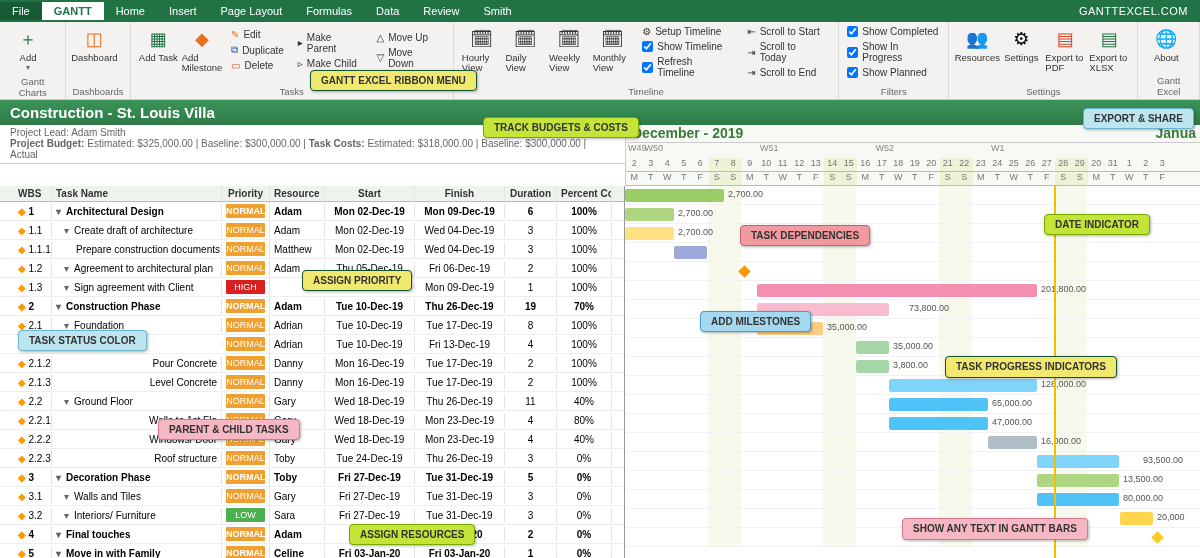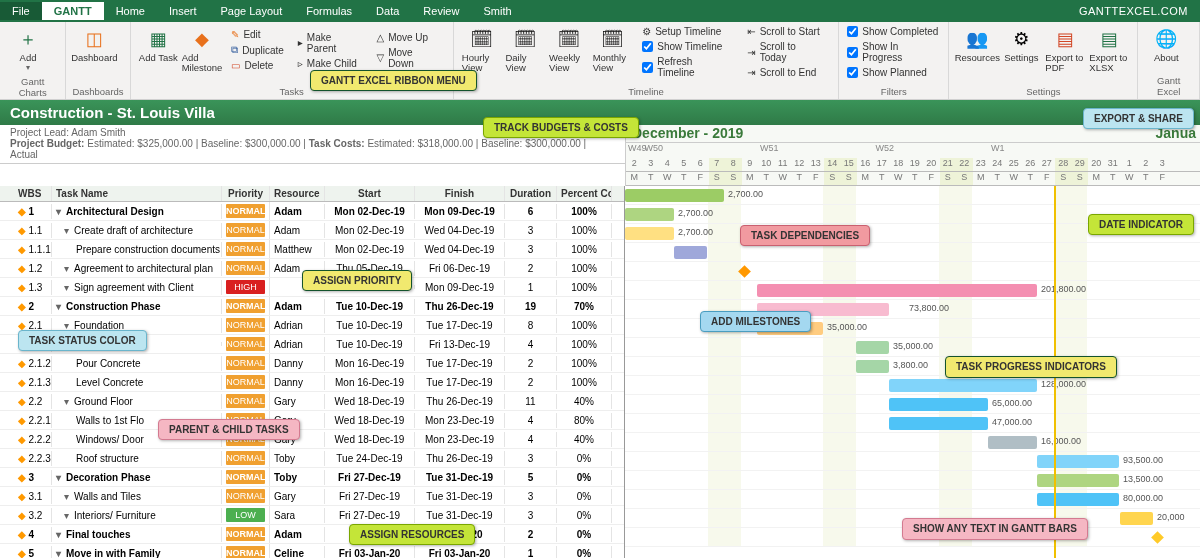--- a/index.html
+++ b/index.html
@@ -57,21 +57,21 @@
 .c-dur{width:52px;text-align:center;}
 .c-pct{width:55px;text-align:center;}
 .trow { display: flex; font-size: 10px; height: 19px; align-items: center; border-bottom: 1px solid #eee; }
 .trow.parent { font-weight: bold; }
 .statcell { width: 14px; height: 100%; }
 .prio-badge { display: inline-block; width: 100%; text-align: center; color: #fff; font-size: 9px; padding: 2px 0; border-radius: 1px; }
 .prio-normal { background: #f0a030; }
 .prio-high { background: #d92020; }
 .prio-low { background: #4caf50; }
 .indent1 { padding-left: 12px !important; }
-.indent2 { padding-left: 24px !important; }
+.indent2 { padding-left: 24px !important; text-align: right; }
 .expander { display:inline-block; width:10px; color:#666; }
 
 
 .tl-head1 { display:flex; height:18px; border-bottom:1px solid #ccc; background:#f7f9f5; }
 .tl-month { font-size: 14px; color: #3a7a3a; font-weight: bold; padding: 0 6px; }
 .tl-head2 { display:flex; height:15px; font-size:9px; color:#777; background:#f7f9f5; }
 .tl-head3 { display:flex; height:14px; font-size:9px; color:#777; border-bottom:1px solid #bbb; background:#f7f9f5; }
 .daycell { width: 16.5px; text-align:center; flex-shrink:0; }
 .daycell.we { background: #eef3d8; }
 .weekcell { flex-shrink:0; font-size:9px; color:#888; padding-left:2px; }
@@ -749,21 +749,21 @@
           <div class="webg" style="left:429px;width:33px"></div>
           <div class="bar" style="left:363px;width:49px;background:#b0bec5"></div>
           <div class="bar-label" style="left:416px">16,000.00</div>
         </div>
         <div class="grow">
           <div class="webg" style="left:82.5px;width:33px"></div>
           <div class="webg" style="left:198px;width:33px"></div>
           <div class="webg" style="left:313.5px;width:33px"></div>
           <div class="webg" style="left:429px;width:33px"></div>
           <div class="bar" style="left:412px;width:82px;background:#81d4fa"></div>
-          <div class="bar-label" style="left:498px">93,500.00</div>
+          <div class="bar-label" style="left:518px">93,500.00</div>
         </div>
         <div class="grow">
           <div class="webg" style="left:82.5px;width:33px"></div>
           <div class="webg" style="left:198px;width:33px"></div>
           <div class="webg" style="left:313.5px;width:33px"></div>
           <div class="webg" style="left:429px;width:33px"></div>
           <div class="bar" style="left:412px;width:82px;background:#aed581"></div>
           <div class="bar-label" style="left:498px">13,500.00</div>
         </div>
         <div class="grow">
@@ -789,21 +789,21 @@
           <div class="webg" style="left:429px;width:33px"></div>
           <div class="mile" style="left:528px;background:#ffca28"></div>
         </div>
       </div>
   </div>
 </div>
 
 <div class="callout c-yellow" style="top:70px;left:310px">GANTT EXCEL RIBBON MENU</div>
 <div class="callout c-green" style="top:117px;left:483px">TRACK BUDGETS &amp; COSTS</div>
 <div class="callout c-ltblue" style="top:108px;left:1083px">EXPORT &amp; SHARE</div>
-<div class="callout c-green" style="top:214px;left:1088px">DATE INDICATOR</div>
+<div class="callout c-green" style="top:214px;left:1044px">DATE INDICATOR</div>
 <div class="callout c-red" style="top:225px;left:740px">TASK DEPENDENCIES</div>
 <div class="callout c-blue" style="top:311px;left:700px">ADD MILESTONES</div>
 <div class="callout c-ltblue" style="top:330px;left:18px">TASK STATUS COLOR</div>
 <div class="callout c-yellow" style="top:270px;left:302px">ASSIGN PRIORITY</div>
 <div class="callout c-yellow" style="top:356px;left:945px;text-align:center;line-height:1.2">TASK PROGRESS INDICATORS</div>
 <div class="callout c-pink" style="top:419px;left:158px">PARENT &amp; CHILD TASKS</div>
 <div class="callout c-green" style="top:524px;left:349px">ASSIGN RESOURCES</div>
 <div class="callout c-pink" style="top:518px;left:902px;text-align:center;line-height:1.2">SHOW ANY TEXT IN GANTT BARS</div>
 
 </body></html>

